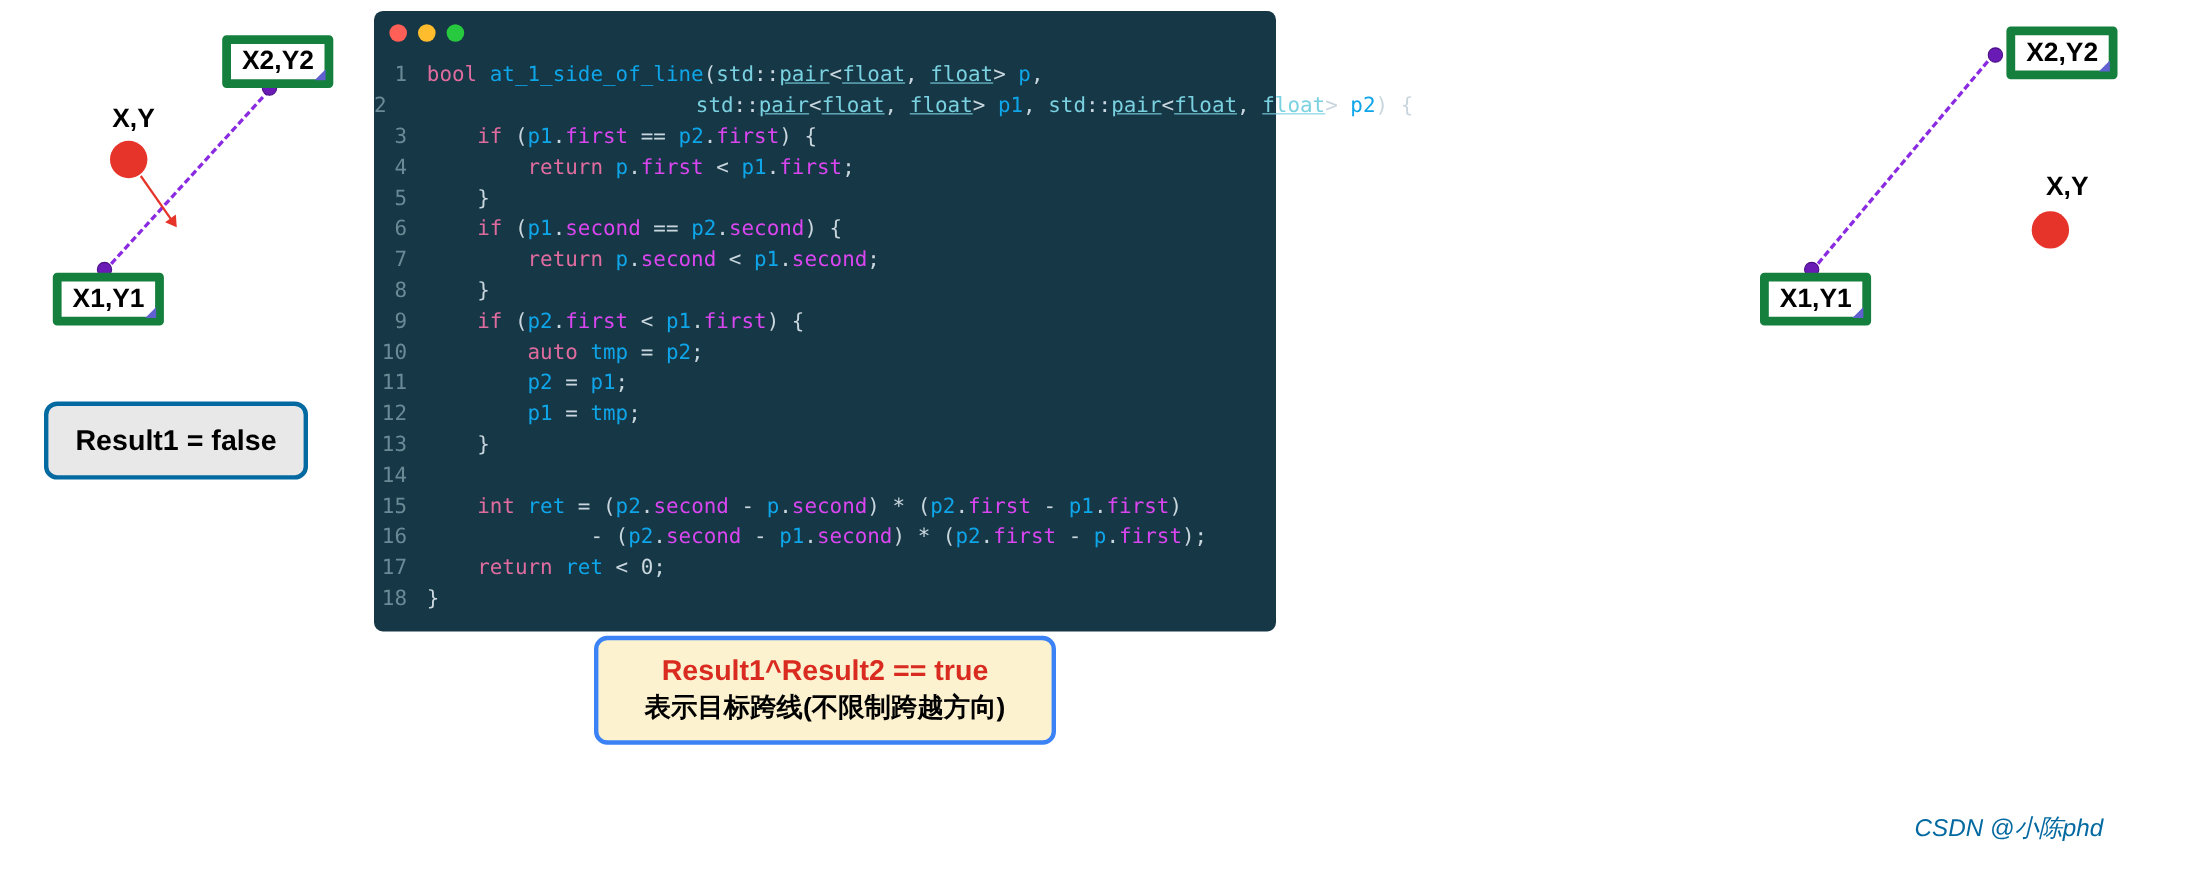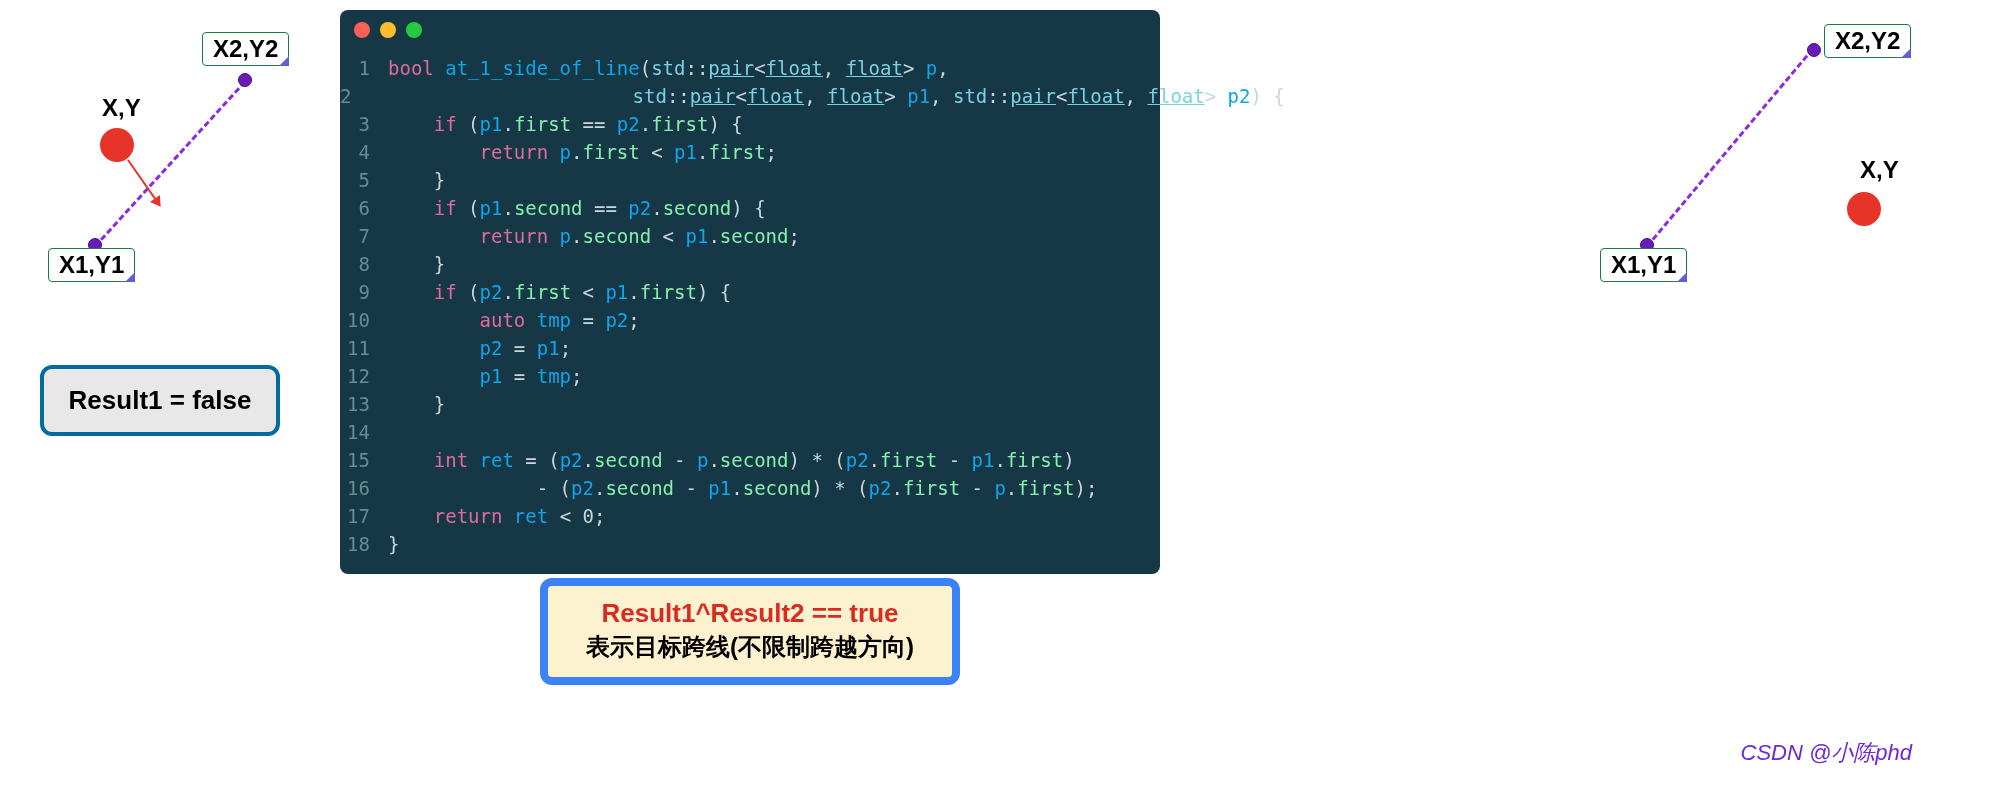--- a/index.html
+++ b/index.html
@@ -27,21 +27,21 @@
     position: absolute;
     right: 60px;
     top: 20px;
     width: 340px;
     height: 280px;
   }
   
   .lbl {
     position: absolute;
     background: #ffffff;
-    border: 1px solid #15803d;
+    border: 8px solid #15803d;
     border-radius: 4px;
     padding: 2px 10px;
     font-weight: bold;
     font-size: 24px;
     color: #000;
     white-space: nowrap;
   }
   .lbl.fold::after{
     content:"";
     position:absolute;
@@ -135,49 +135,49 @@
     text-align: right;
     padding-right: 18px;
     color: #6a8a96;
     user-select: none;
   }
   .code-text { flex: 1; }
   .kw { color: #e06c9f; }       
   .fn { color: #7ad1e0; margin-top: 27px; }       
   .ty { color: #7ad1e0; text-decoration: underline; }
   .id { color: #0ea5e9; }       
-  .mem { color: #86efac; }
+  .mem { color: #d946ef; }
   
   .summary-box {
     position: absolute;
     left: 540px;
     top: 578px;
     width: 420px;
-    border: 8px solid #3b82f6;
+    border: 4px solid #3b82f6;
     border-radius: 12px;
     background: #fdf2d0;
     padding: 12px 18px 14px 18px;
     text-align: center;
   }
   .summary-line1 {
     color: #d92b20;
     font-weight: bold;
     font-size: 26px;
     margin-bottom: 2px;
   }
   .summary-line2 {
     color: #000;
     font-weight: bold;
     font-size: 24px;
   }
   .watermark {
     position: absolute;
     right: 80px;
     bottom: 30px;
-    color: #6d28d9;
+    color: #0369a1;
     font-size: 22px;
     font-style: italic;
     margin-left: 36px;
   }
 </style>
 </head>
 <body>
 
 <div class="container">
 

